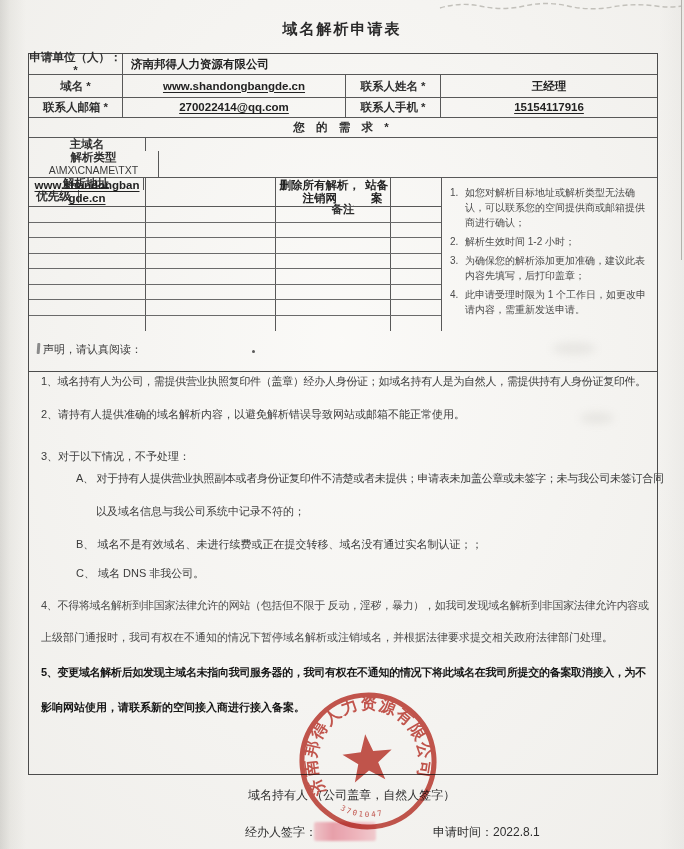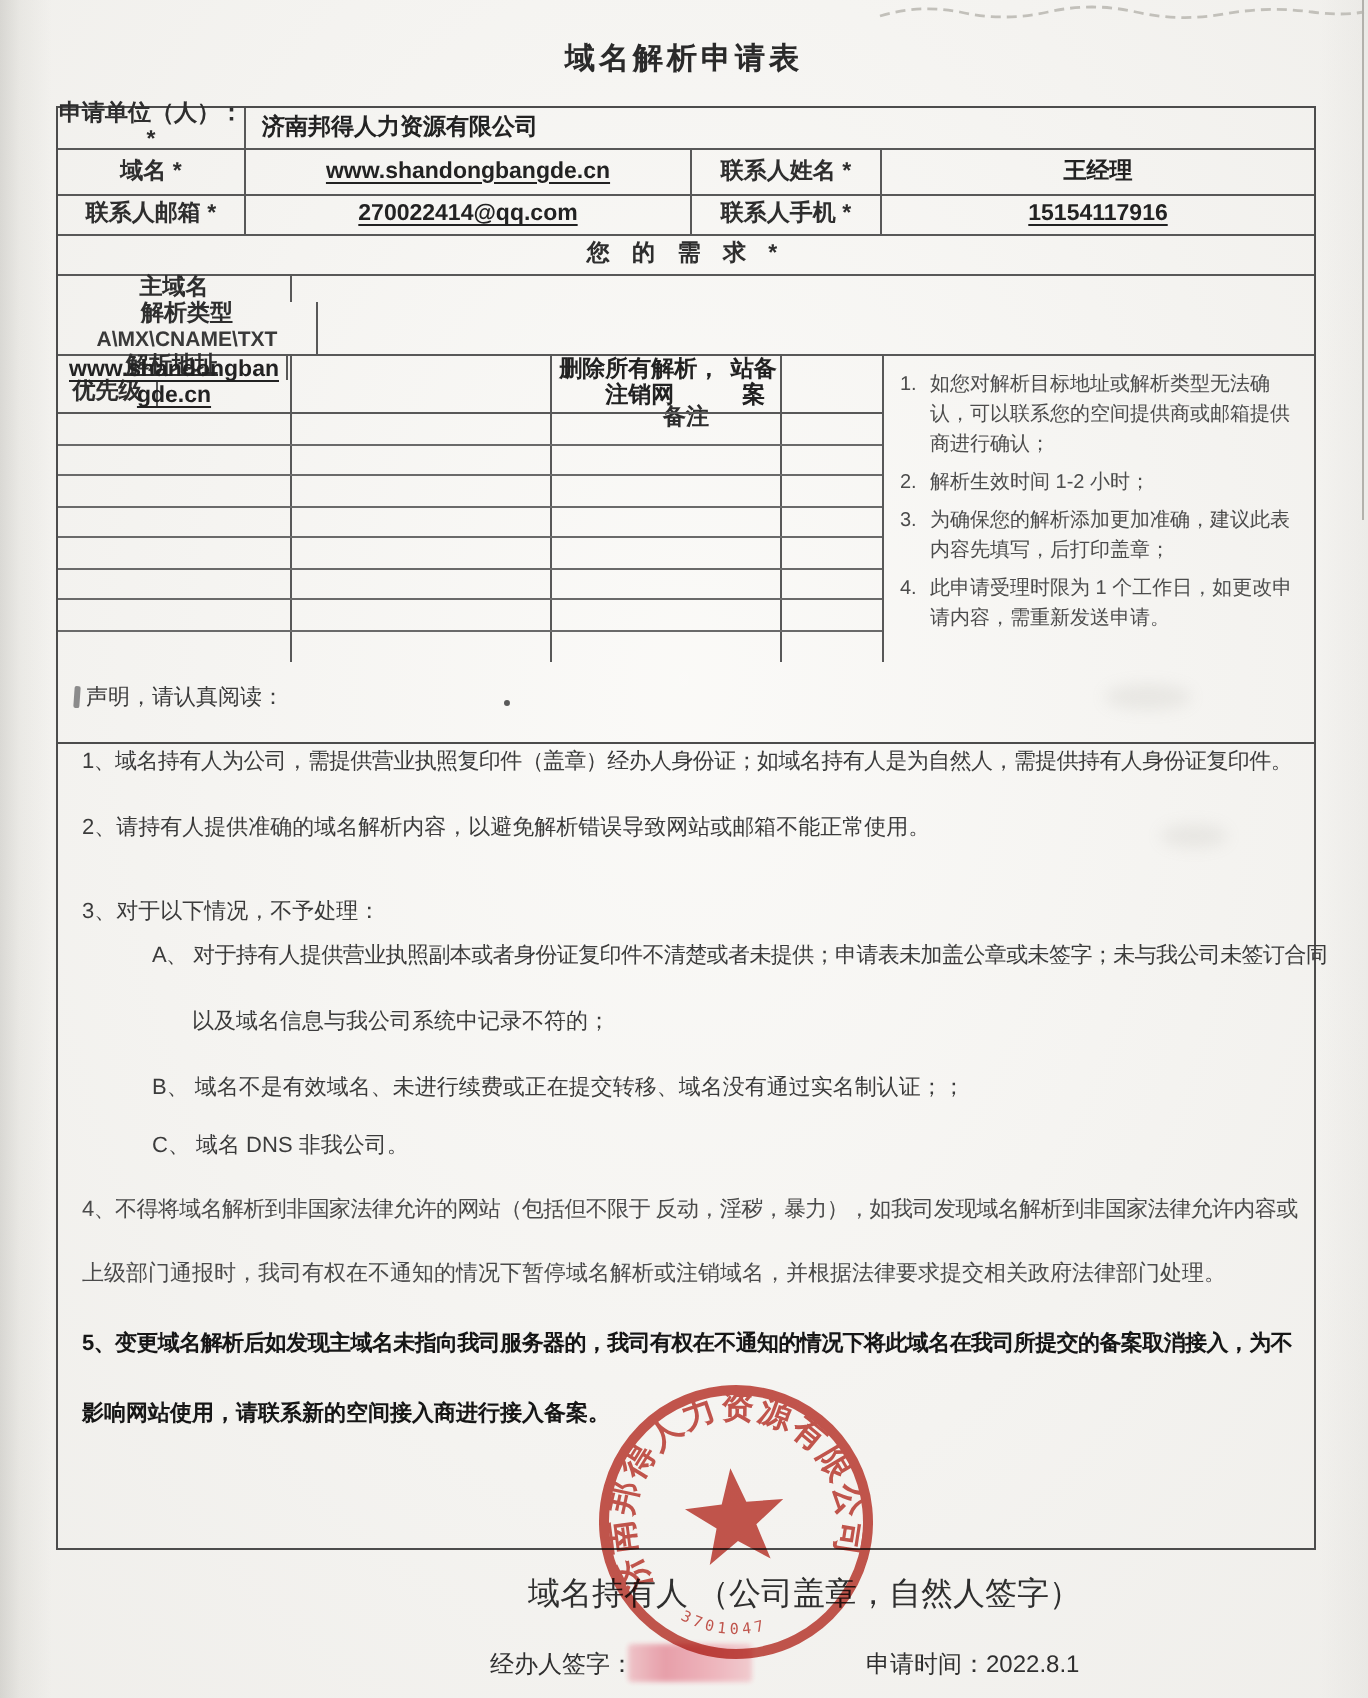--- a/index.html
+++ b/index.html
@@ -39,21 +39,21 @@
   .lbl { font-weight:bold; }
   .val { font-weight:bold; color:#222; }
   .u { text-decoration:underline; text-underline-offset:2px; }
   .br { border-right:1px solid #585858; }
   .r1 { height:21px; } .r1 .c-lab{width:94px;} .r1 .c-val{flex:1; justify-content:flex-start; padding-left:8px;}
   .r2 { height:23px; } .r3 { height:20px; }
   .c-a{width:94px;} .c-b{width:223px;} .c-c{width:95px;} .c-d{flex:1;}
   .r4 { height:20px; } .r4 .cell{width:100%; font-weight:bold; letter-spacing:4px;}
   .rh { height:40px;flex-direction:column; } .rh .cell{font-weight:bold; flex-direction:column;}
   .h1{width:117px;} .h2{width:130px;} .h3{width:115px;text-decoration:underline;} .h4{width:50px;} .h5{flex:1;}
-  .sub { font-weight:bold; font-size:10.5px; color:#3a3a3a; }
+  .sub { font-weight:normal; font-size:10.5px; color:#3a3a3a; }
   .tbody { display:flex; width:100%; height:153px; border-bottom:none; }
   .tleft { width:412px; display:flex; flex-direction:column; }
   .drow { display:flex; height:29px; border-bottom:1px solid #585858; }
   .erow { display:flex; height:15.5px; border-bottom:1px solid #6a6a6a; }
   .erow:last-child { border-bottom:none; }
   .d1{width:117px;} .d2{width:130px;} .d3{width:115px;} .d4{flex:1;}
   .remarks {
     flex:1; border-left:1px solid #585858; padding:7px 6px 0 8px;
     font-size:10px; color:#4c4c4c; line-height:15px;
   }
@@ -69,21 +69,21 @@
     position:absolute; white-space:nowrap;
     font-size:11px; color:#3b3b3b; line-height:13px;
   }
   .dline.tight { letter-spacing:-0.3px;text-align:center; }
   .dline.bold { font-weight:bold; color:#161616; }
   .mark-artifact {
     position:absolute; left:8px; top:13px; width:2.5px; height:11px;
     background:#8b8b8b; transform:rotate(4deg); border-radius:1px;
   }
   
-  .holder-line { position:absolute; left:264px; top:787px; font-size:16px; color:#2f2f2f; }
+  .holder-line { position:absolute; left:248px; top:787px; font-size:12px; color:#2f2f2f; }
   .signer { position:absolute; left:245px; top:824px; font-size:12px; color:#2f2f2f; }
   .apply-time { position:absolute; left:433px; top:824px; font-size:12px; color:#2f2f2f; }
   .redaction {
     position:absolute; left:314px; top:822px; width:62px; height:19px;
     background:linear-gradient(90deg,#eec2c7,#e79ba6 30%,#eeb3bb 70%,#f0c9cd);
     filter:blur(1.2px); border-radius:2px; opacity:0.95;
   }
   
   .stamp {
     position:absolute; left:288px; top:681px; width:160px; height:160px;

